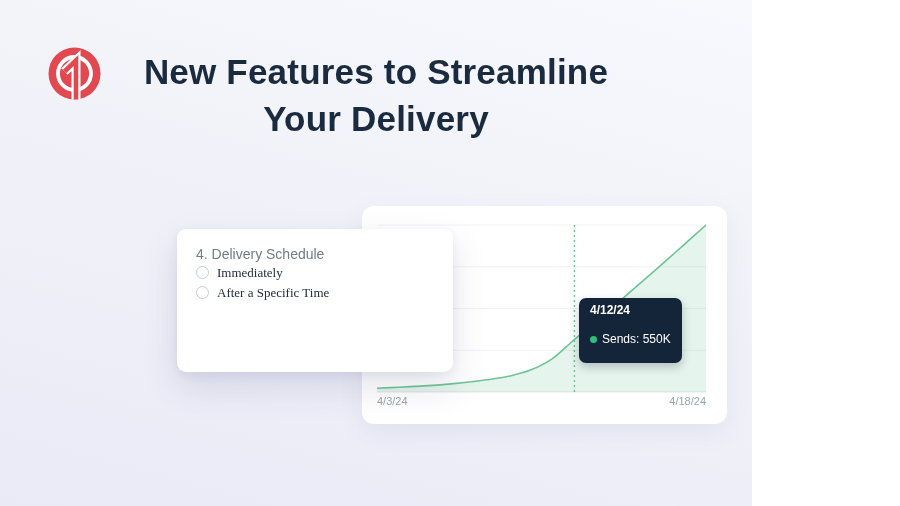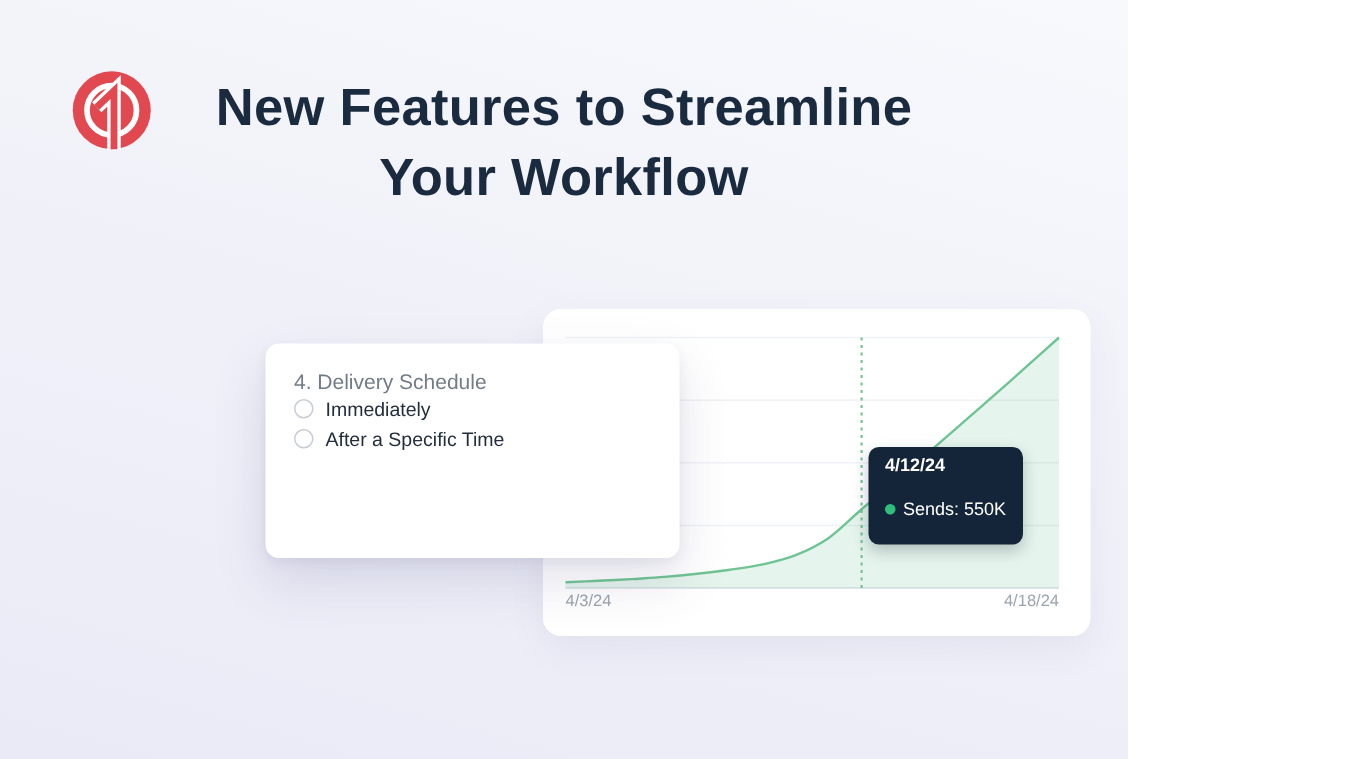--- a/index.html
+++ b/index.html
@@ -59,42 +59,42 @@
     width:13px;height:13px;border-radius:50%;box-sizing:border-box;
     border:1.5px solid #c7ccd4;background:#fff;flex:none;position:relative;
   }
   .radio.selected{border:none;background:var(--accent);}
   .radio.selected::before{
     content:'';position:absolute;inset:2.6px;background:#fff;border-radius:50%;
   }
   .radio.selected::after{
     content:'';position:absolute;inset:4.9px;background:var(--accent);border-radius:50%;
   }
-  .opt-label{line-height:15px;}
+  .opt-label{line-height:15px;font-family:Liberation Serif, serif;}
   .help{
     width:14px;height:14px;border-radius:50%;background:#99a3af;color:#fff;
     font-size:10px;font-weight:bold;display:flex;align-items:center;justify-content:center;
     margin-left:3px;flex:none;
   }
 </style>
 </head>
 <body>
 
 <div class="page">
 
   <svg class="logo" viewBox="0 0 53 53">
     <circle cx="26.5" cy="26.5" r="26" fill="#e2484f"></circle>
     <circle cx="26.5" cy="26.5" r="16.5" fill="none" stroke="#ffffff" stroke-width="3.8"></circle>
     <path d="M16.5 24.5 L28 13.5 L28 52.5" fill="none" stroke="#ffffff" stroke-width="9" stroke-linejoin="miter"></path>
     <path d="M16.5 24.5 L28 13.5 L28 52.5" fill="none" stroke="#e2484f" stroke-width="4.6" stroke-linejoin="miter"></path>
   </svg>
 
   <h1 class="heading">
     <span>New Features to Streamline</span>
-    <span>Your Workflow</span>
+    <span>Your Delivery</span>
   </h1>
 
   <div class="chart-card">
     <svg id="chart-svg" width="365" height="218">
         <line x1="15" y1="19.0" x2="344" y2="19.0" stroke="#f0f2f5" stroke-width="1"></line>
         <line x1="15" y1="60.8" x2="344" y2="60.8" stroke="#f0f2f5" stroke-width="1"></line>
         <line x1="15" y1="102.5" x2="344" y2="102.5" stroke="#f0f2f5" stroke-width="1"></line>
         <line x1="15" y1="144.3" x2="344" y2="144.3" stroke="#f0f2f5" stroke-width="1"></line>
         <line x1="15" y1="186" x2="344" y2="186" stroke="#e3e7ec" stroke-width="1.2"></line>
         <path d="M15.0 182.2 C18.7 182.0, 29.6 181.6, 36.9 181.2 C44.2 180.9, 51.6 180.5, 58.9 180.1 C66.2 179.6, 73.5 179.2, 80.8 178.6 C88.1 178.0, 95.4 177.3, 102.7 176.5 C110.0 175.7, 117.4 174.8, 124.7 173.8 C132.0 172.8, 139.3 171.9, 146.6 170.3 C153.9 168.6, 161.2 167.0, 168.5 164.1 C175.8 161.1, 183.2 157.7, 190.5 152.6 C197.8 147.5, 205.1 139.8, 212.4 133.5 C219.7 127.2, 227.0 121.1, 234.3 114.9 C241.6 108.7, 249.0 102.6, 256.3 96.3 C263.6 90.0, 270.9 83.6, 278.2 77.2 C285.5 70.8, 292.8 64.6, 300.1 58.1 C307.4 51.7, 314.8 45.1, 322.1 38.6 C329.4 32.0, 340.3 22.3, 344.0 19.0 L344 186 L15 186 Z" fill="rgba(110,196,147,0.18)"></path>

